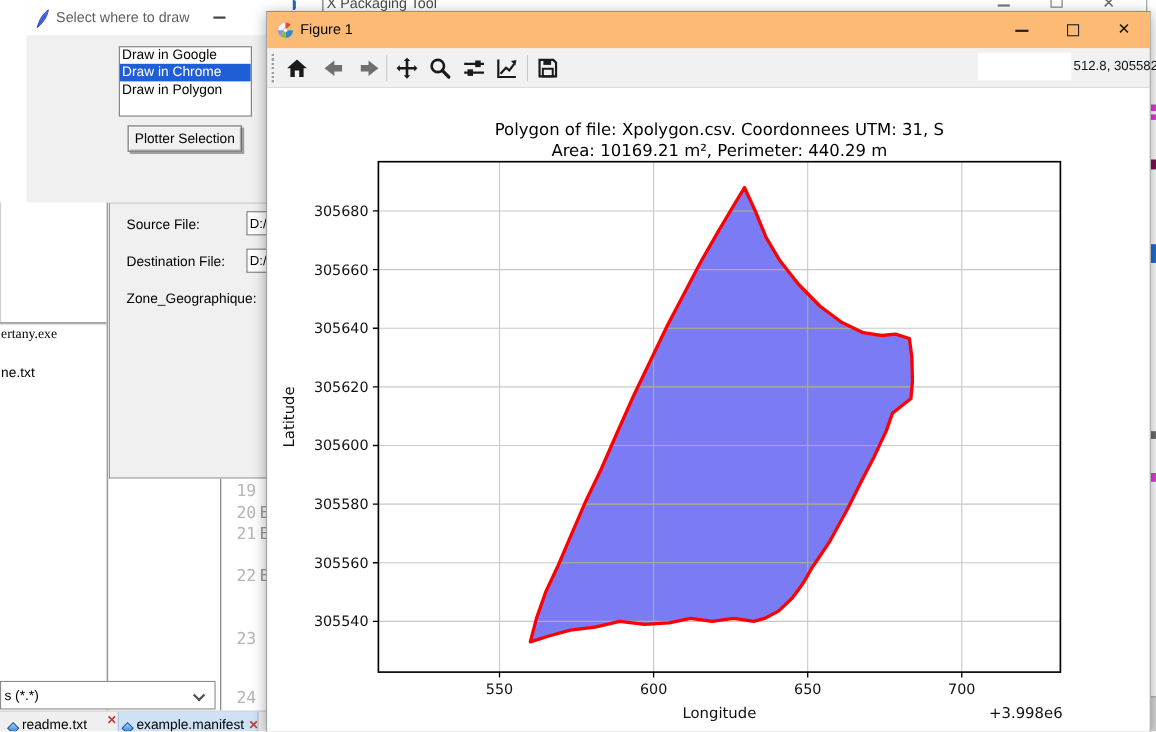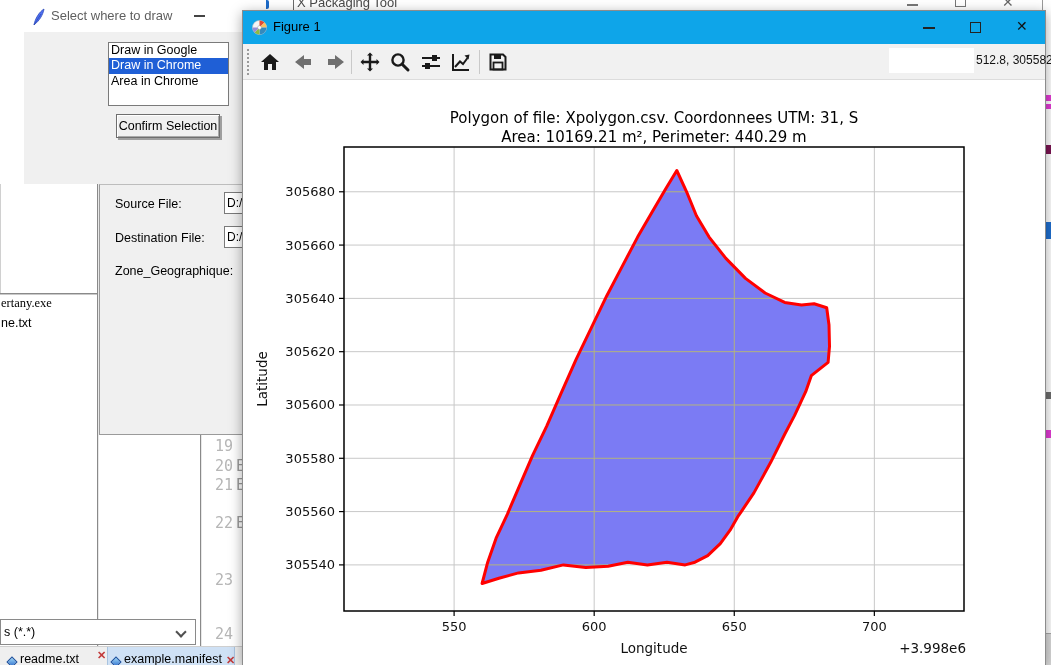--- a/index.html
+++ b/index.html
@@ -73,21 +73,21 @@
                 background:#fff; border:1px solid #7a7a7a; overflow:hidden; }
   .lb-item { height:15.3px; font-size:12.5px; padding-left:2px; white-space:nowrap; color:#000; }
   .lb-item.selected { background:#1f5fd6; color:#fff; }
   #confirm-btn { position:absolute; left:92px; top:114px; width:104px; height:24px;
                  background:#f0f0f0; border:1px solid #6e6e6e; font-size:12.5px; text-align:center; line-height:22px;
                  box-shadow: inset 1px 1px 0 #ffffff, inset -1px -1px 0 #a9a9a9, 2px 2px 0 rgba(60,60,60,.45); }
 
   
   #figure-window { left:242px; top:10px; width:804px; height:655px; background:#fff;
                    border:1px solid #8c8c8c; box-shadow:0 3px 12px rgba(0,0,0,.35); z-index:10; }
-  #fig-titlebar { position:absolute; left:0; top:0; width:100%; height:33px; background:#0ea5e9; }
+  #fig-titlebar { position:absolute; left:0; top:0; width:100%; height:33px; background:#fdba74; }
   #fig-title { position:absolute; left:30px; top:8px; font-size:13px; color:#000; }
   #fig-min { position:absolute; left:680px; top:16px; width:12px; height:1.5px; background:#222; }
   #fig-max { position:absolute; left:727px; top:11px; width:11px; height:11px; border:1.2px solid #222; }
   #fig-close { position:absolute; left:773px; top:7px; font-size:14px; color:#111; }
   #fig-toolbar { position:absolute; left:0; top:33px; width:100%; height:36px; background:#f1f1f1;
                  border-bottom:1px solid #dcdcdc; }
   #toolbar-grip { position:absolute; left:4px; top:5px; width:2px; height:26px;
                   background-image:repeating-linear-gradient(#9a9a9a 0 2px, transparent 2px 4px); }
   .tb-icon { position:absolute; top:7px; width:22px; height:22px; }
   .tb-sep { position:absolute; top:6px; width:1px; height:24px; background:#c9c9c9; }
@@ -115,21 +115,21 @@
   <div class="frag" style="top:212px;height:17px;background:#1f6fd0;"></div>
   <div class="frag" style="top:382px;height:7px;background:#6d6d6d;"></div>
   <div class="frag" style="top:420px;height:8px;background:#e23bd4;"></div>
   <div class="frag" style="top:623px;height:32px;background:#d9d9d9;border-top:1px solid #a8a8a8;"></div>
 </div>
 
 <div class="abs" id="pane-upper"></div>
 <div class="abs" id="hline-sunken"></div>
 <div class="abs" id="pane-files">
   <div class="file-item" style="top:0;font-family:Liberation Serif, serif;">ertany.exe</div>
-  <div class="file-item" style="top:20px;">ne.txt</div>
+  <div class="file-item" style="top:36px;">ne.txt</div>
 </div>
 <div class="abs" id="vline-pane"></div>
 <div class="abs" id="pane-mid"></div>
 <div class="abs" id="vline-editor"></div>
 
 <div class="abs" id="gutter">
   <div class="ln-row" style="top:2px;">
       <span class="ln-num">19</span>
       <span class="ln-txt"></span>
     </div>
@@ -187,23 +187,23 @@
       <path d="M2 17 C3 11 7 4 12 1 C11 7 7 13 3 16 Z" fill="#4e6ef2" stroke="#2c4ab8" stroke-width="0.8"></path>
       <line x1="2" y1="17" x2="9" y2="6" stroke="#2c4ab8" stroke-width="0.8"></line>
     </svg>
     <div id="tk-title">Select where to draw</div>
     <div id="tk-min"></div>
     <div id="tk-max"></div>
   </div>
   <div id="tk-listbox">
     <div class="lb-item">Draw in Google</div>
     <div class="lb-item selected">Draw in Chrome</div>
-    <div class="lb-item">Area in Chrome</div>
-  </div>
-  <div id="confirm-btn">Confirm Selection</div>
+    <div class="lb-item">Draw in Polygon</div>
+  </div>
+  <div id="confirm-btn">Plotter Selection</div>
 </div>
 
 <div class="abs" id="figure-window">
   <div id="fig-titlebar">
     <svg class="abs" style="left:9px;top:9px;" width="15" height="15" viewBox="0 0 16 16">
       <circle cx="8" cy="8" r="7.5" fill="#f5f5f5" stroke="#bbb" stroke-width="0.6"></circle>
       <path d="M8 8 L8 0.5 A7.5 7.5 0 0 1 13.3 2.7 Z" fill="#e24a33"></path>
       <path d="M8 8 L13.3 2.7 A7.5 7.5 0 0 1 15.5 8 Z" fill="#fbc15e"></path>
       <path d="M8 8 L15.5 8 A7.5 7.5 0 0 1 8 15.5 Z" fill="#348abd"></path>
       <path d="M8 8 L8 15.5 A7.5 7.5 0 0 1 2.7 13.3 Z" fill="#8eba42"></path>

